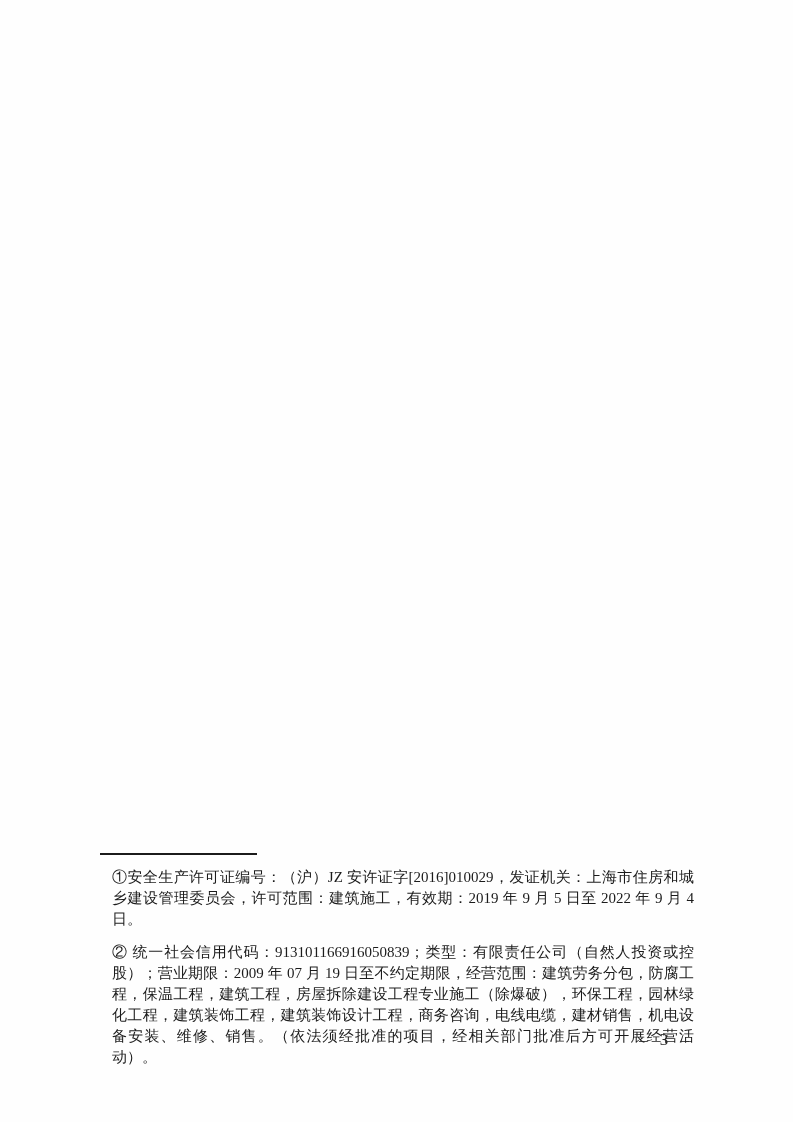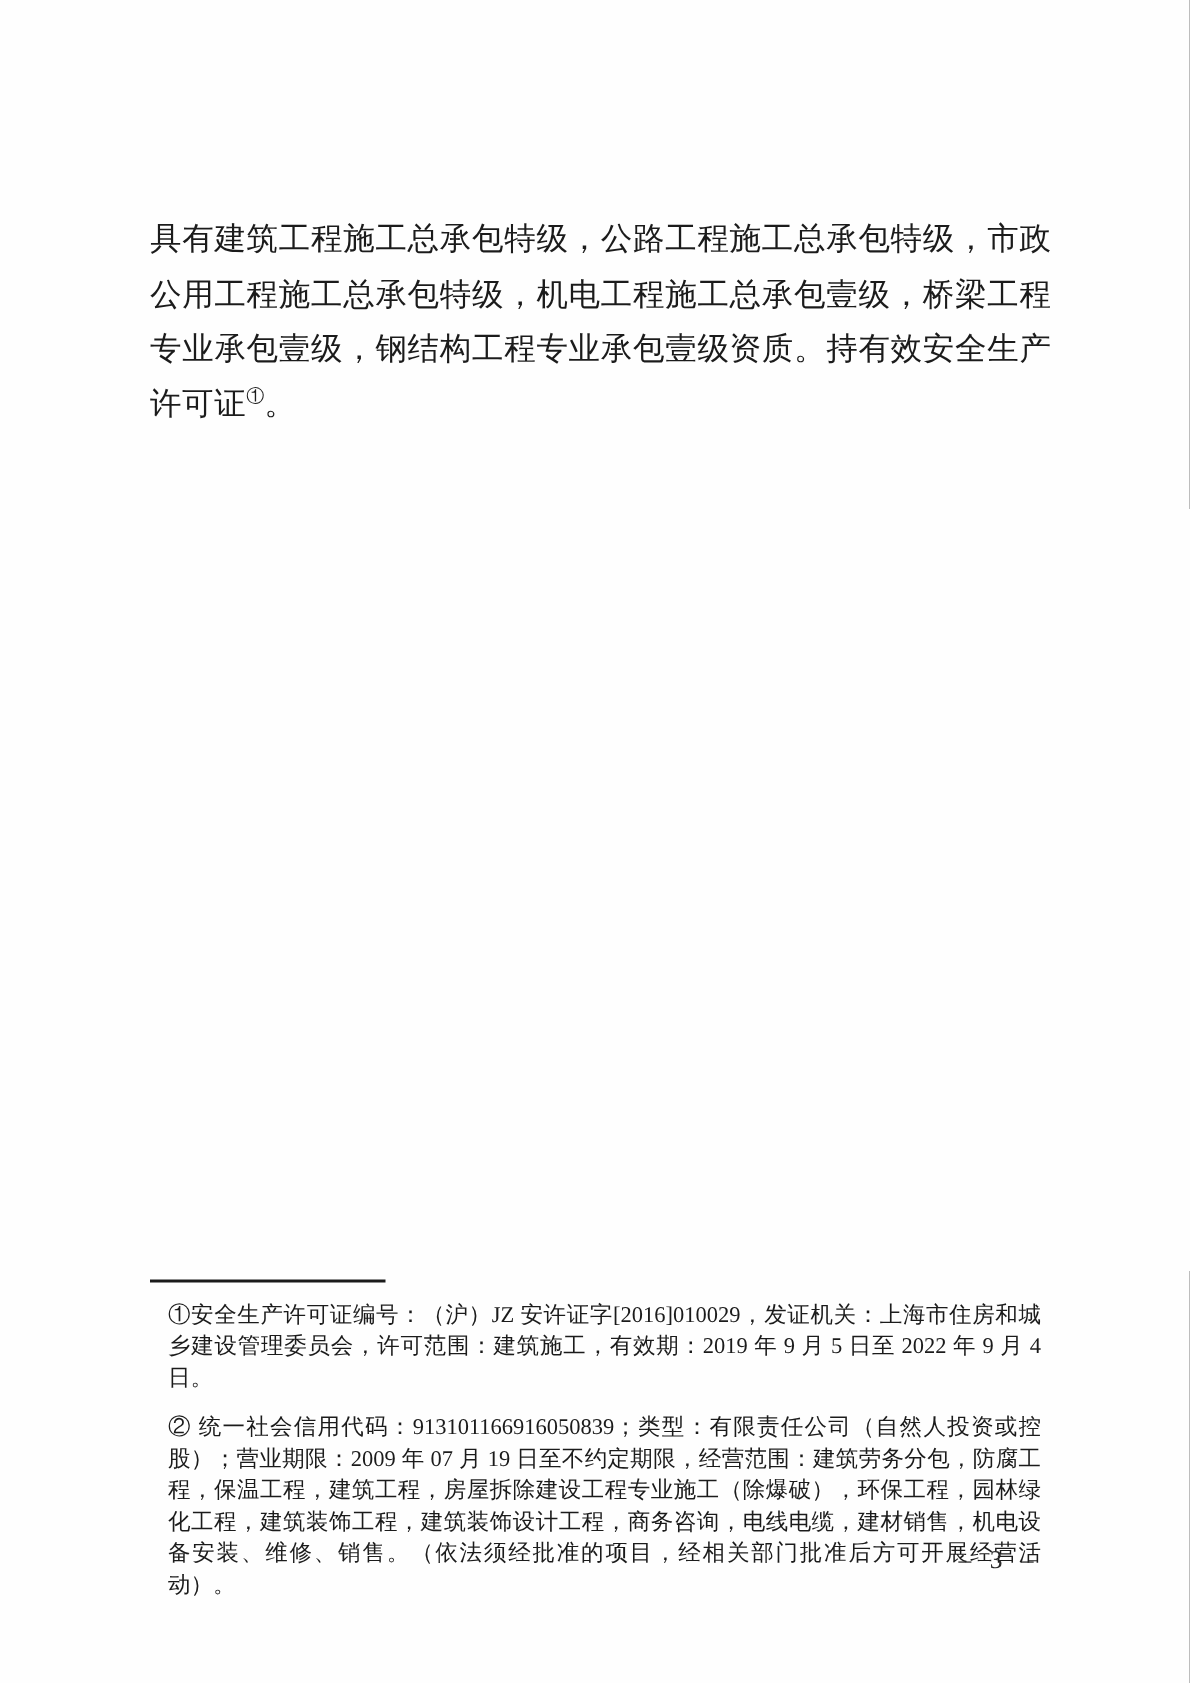--- a/index.html
+++ b/index.html
@@ -71,21 +71,20 @@
     white-space: nowrap;
   }
 </style>
 </head>
 <body>
 
 <div class="page">
 
   <div class="body-text">
 
-    <p><span>具有建筑工程施工总承包特级，公路工程施工总承包特级，市政公用工程施工总承包特级，机电工程施工总承包壹级，桥梁工程专业承包壹级，钢结构工程专业承包壹级资质。持有效安全生产许可证</span><sup class="fnref">①</sup><span>。</span></p>
 
 
 
 
   </div>
 
   <div class="footnote-area">
     <div class="fn-sep"></div>
     <p>①安全生产许可证编号：（沪）JZ 安许证字[2016]010029，发证机关：上海市住房和城乡建设管理委员会，许可范围：建筑施工，有效期：2019 年 9 月 5 日至 2022 年 9 月 4 日。</p>
     <p>② 统一社会信用代码：913101166916050839；类型：有限责任公司（自然人投资或控股）；营业期限：2009 年 07 月 19 日至不约定期限，经营范围：建筑劳务分包，防腐工程，保温工程，建筑工程，房屋拆除建设工程专业施工（除爆破），环保工程，园林绿化工程，建筑装饰工程，建筑装饰设计工程，商务咨询，电线电缆，建材销售，机电设备安装、维修、销售。（依法须经批准的项目，经相关部门批准后方可开展经营活动）。</p>

